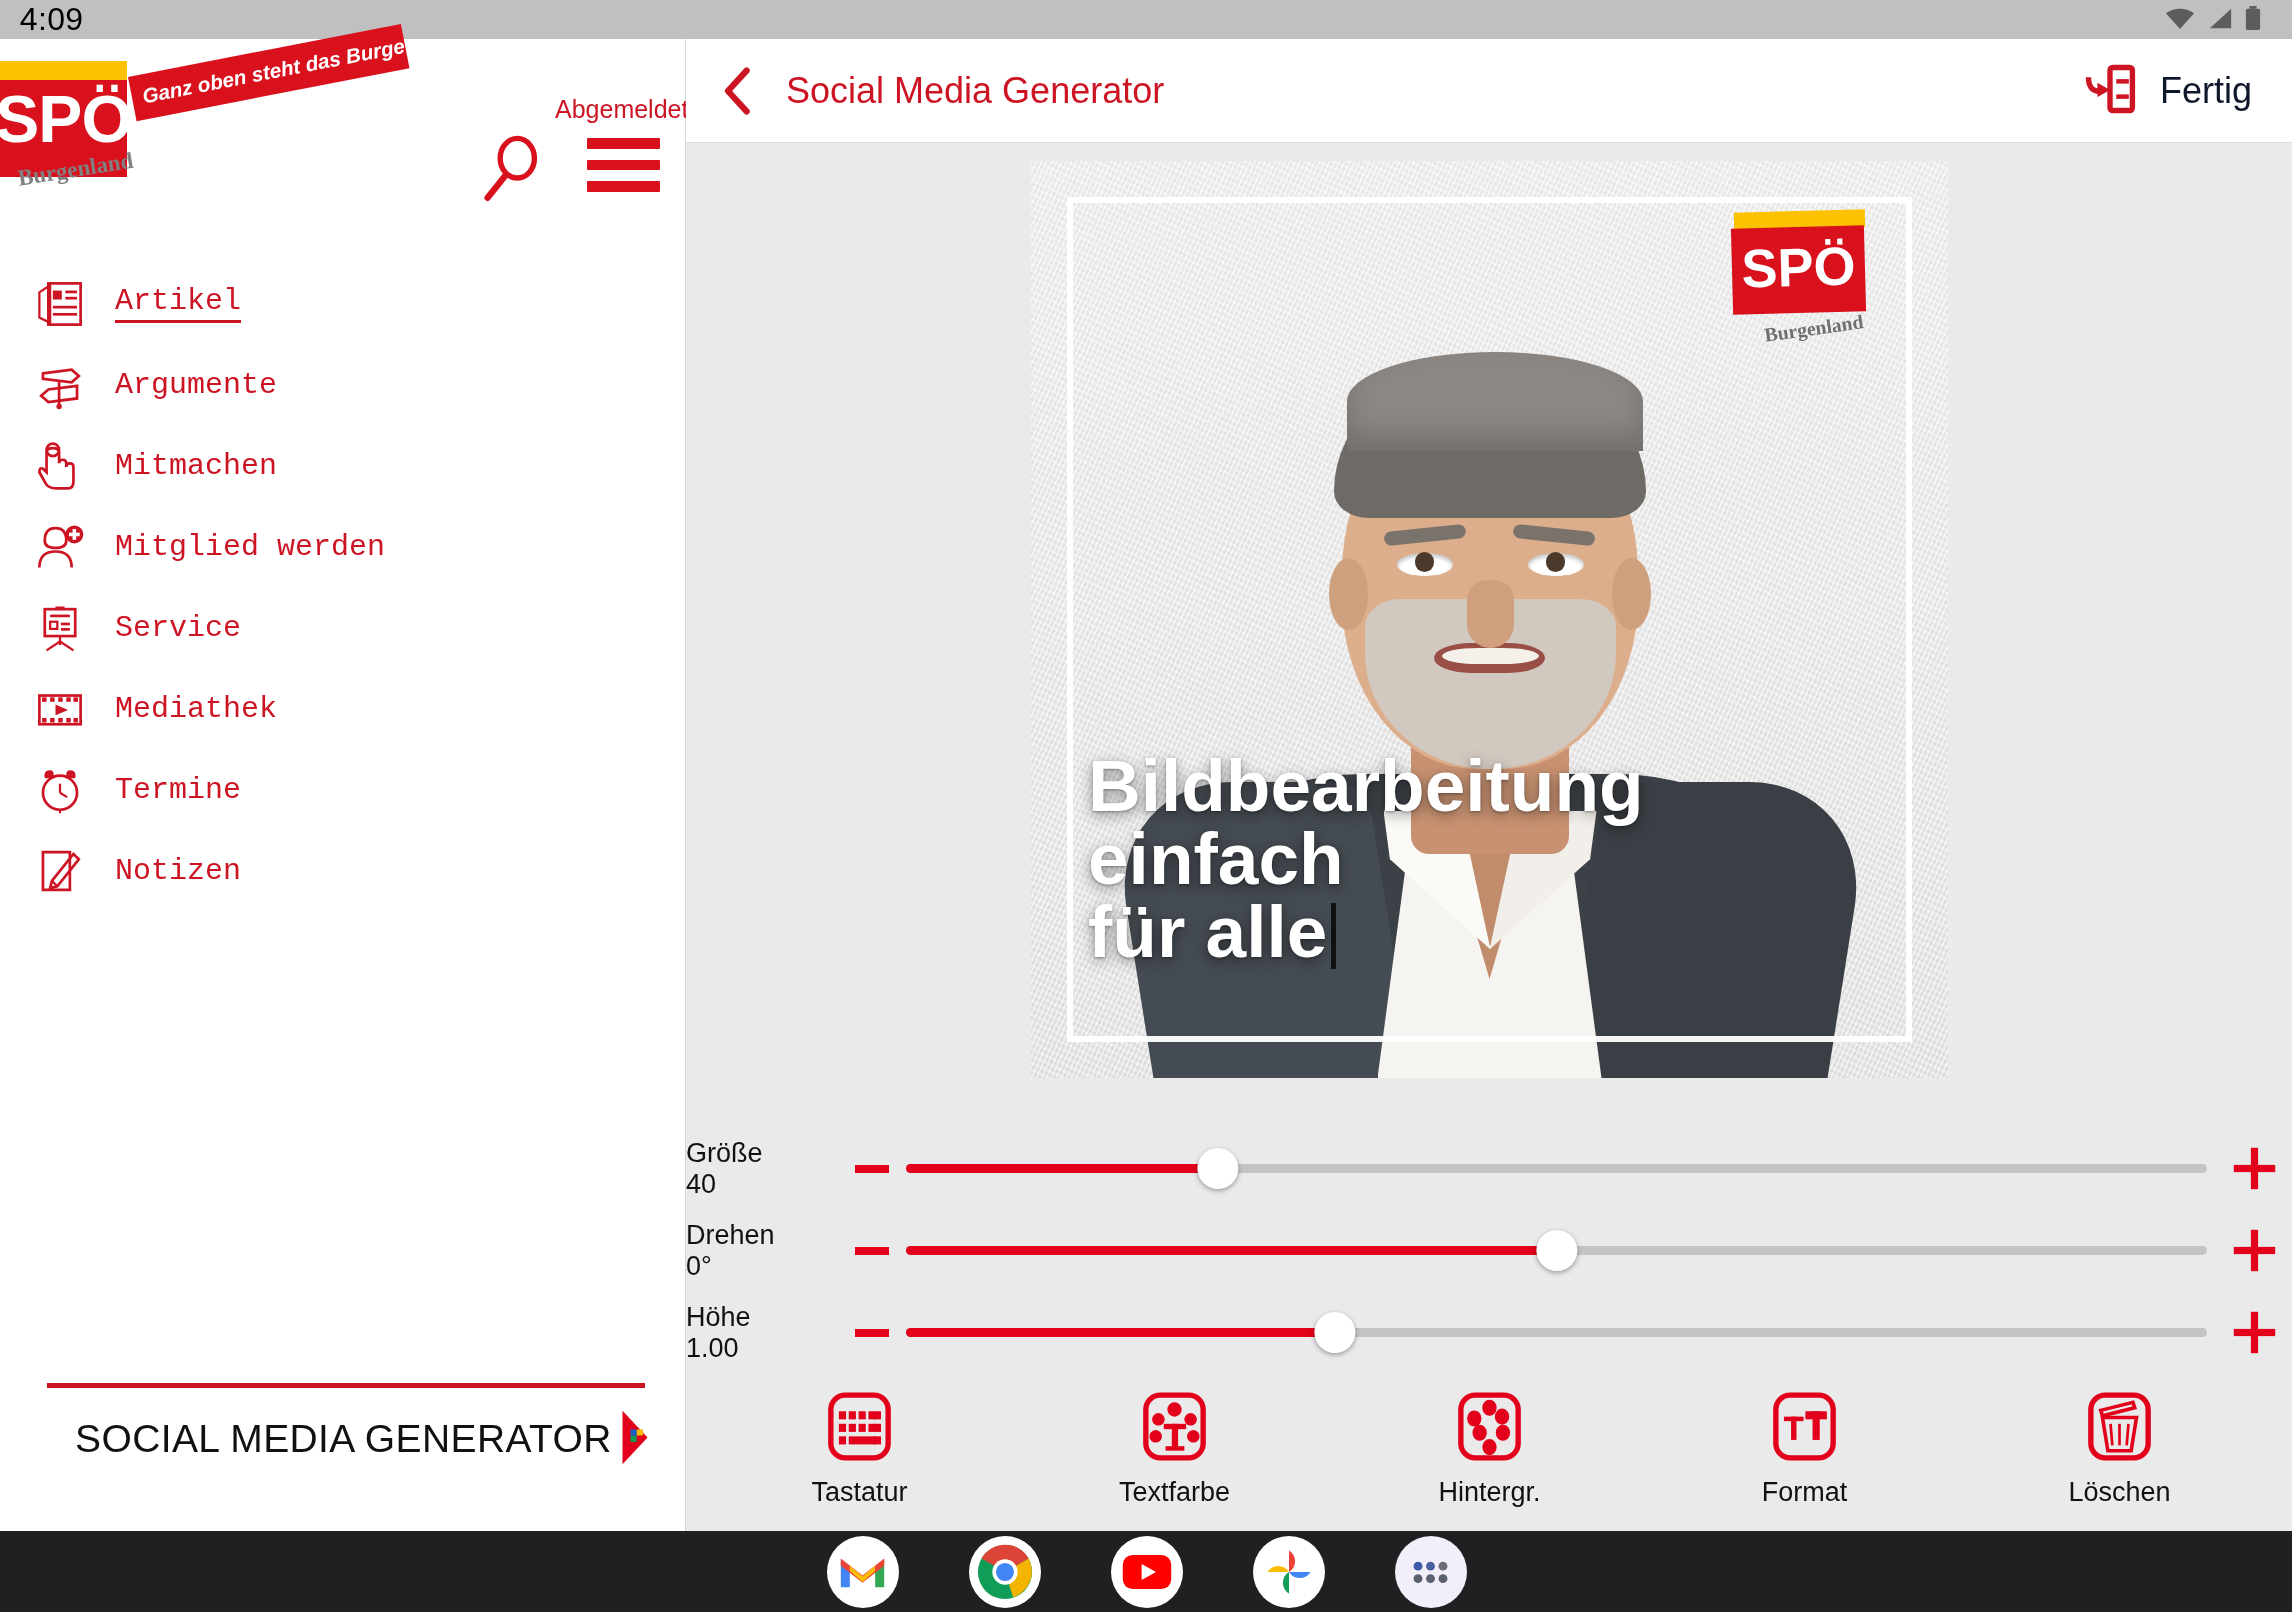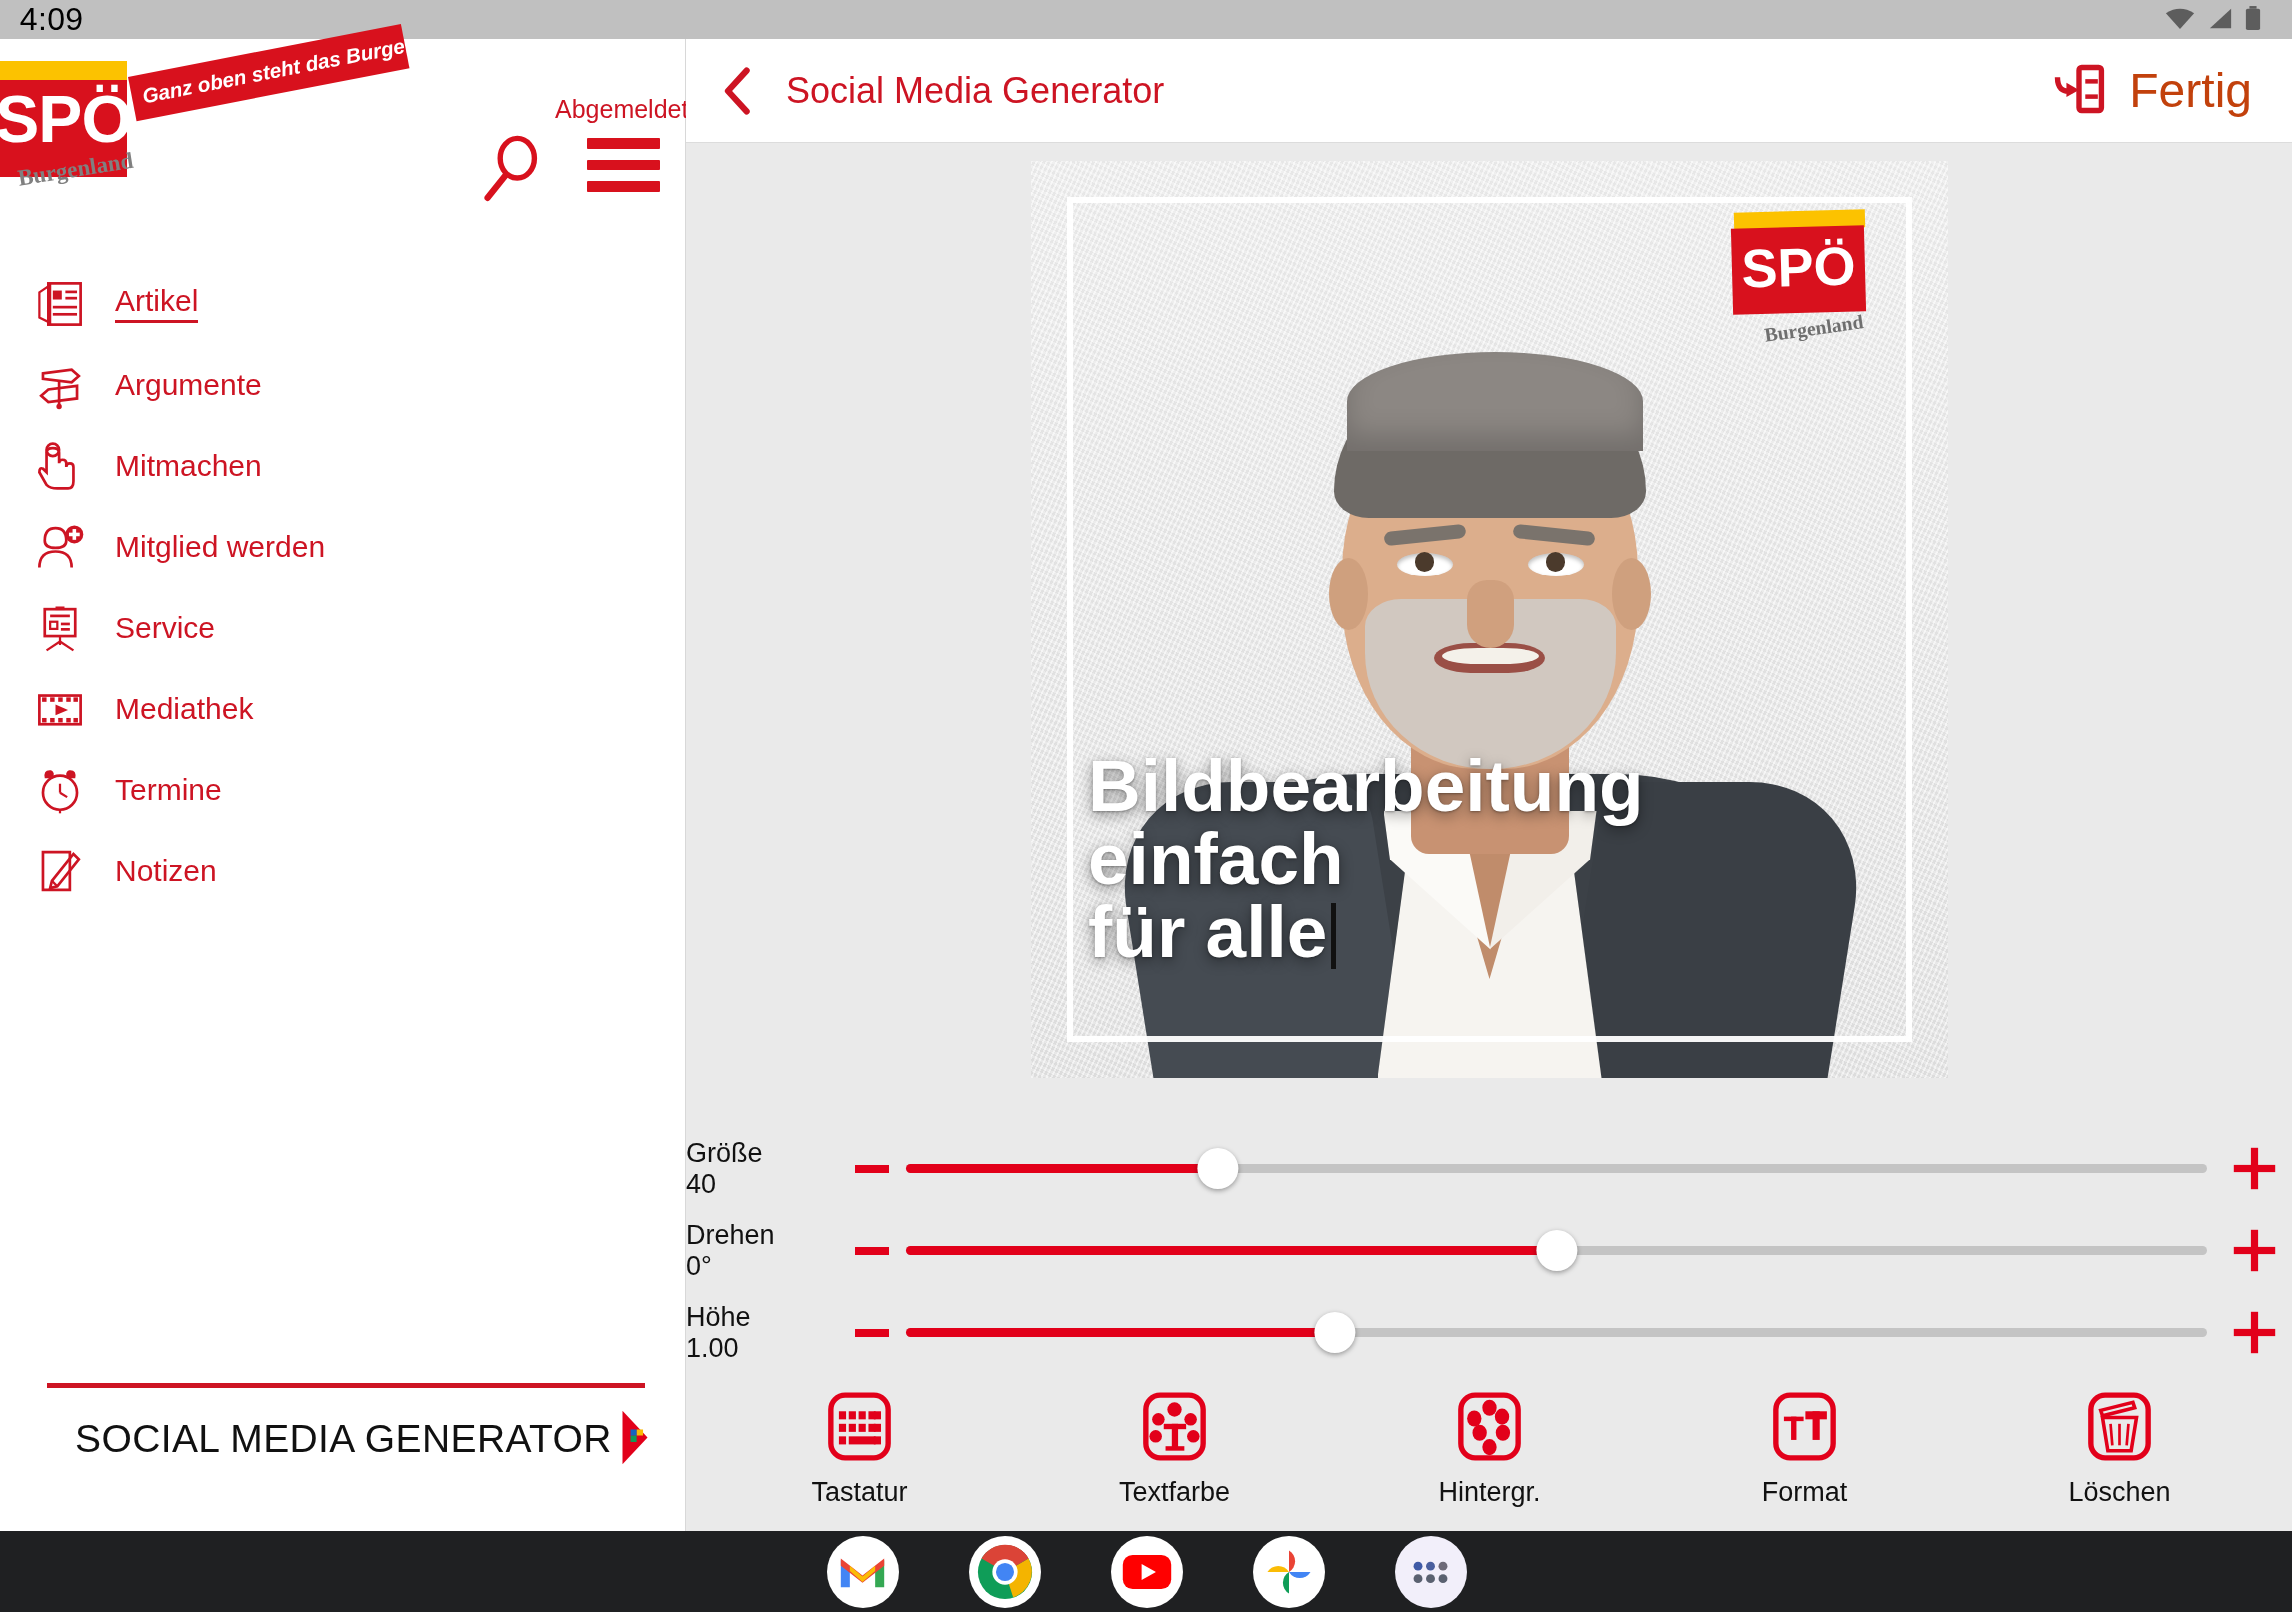--- a/index.html
+++ b/index.html
@@ -75,21 +75,21 @@
   
   .navlist{ position:absolute; left:0; top:224px; width:686px; }
   .navrow{
     display:flex; align-items:center; height:81px; padding-left:32px;
   }
   .navrow .ico{
     width:56px; height:56px; flex:0 0 56px; display:flex;
     align-items:center; justify-content:center;
   }
   .navrow .lbl{
-    margin-left:27px; color:#cd1423; font-size:30px; white-space:nowrap;
+    margin-left:27px; color:#cd1423; font-size:30px; white-space:nowrap;font-family:Liberation Mono, monospace;
   }
   .navrow.active .lbl{
     border-bottom:3.6px solid #cd1423; padding-bottom:1.8px;
   }
   
   .smg-block{
     position:absolute; left:0; bottom:61px; width:686px;
   }
   .smg-rule{
     width:598px; height:5.4px; background:#cd1423; margin:0 0 0 47px;
@@ -110,21 +110,21 @@
     height:104px; background:#fff; display:flex; align-items:center;
     padding:0 41px 0 29px; flex:0 0 104px; border-bottom:0.9px solid #dcdcdc;
   }
   .back-chevron{ width:48px; height:48px; display:flex; align-items:center; justify-content:center;}
   .topbar-title{
     margin-left:23px; color:#cd1423; font-size:36px;
   }
   .topbar-right{
     margin-left:auto; display:flex; align-items:center; gap:23px;
   }
-  .fertig{ color:#c2410c; font-size:48px; }
+  .fertig{ color:#0f172a; font-size:36px; }
   
   .stage{
     flex:1 1 auto; display:flex; align-items:flex-start; justify-content:center;
     padding-top:18px;
   }
   .canvas{
     position:relative; width:917px; height:917px;
     background:
       radial-gradient(circle at 30% 25%, #f2f2f2 0%, #e6e6e6 60%, #dedede 100%);
     overflow:hidden;

